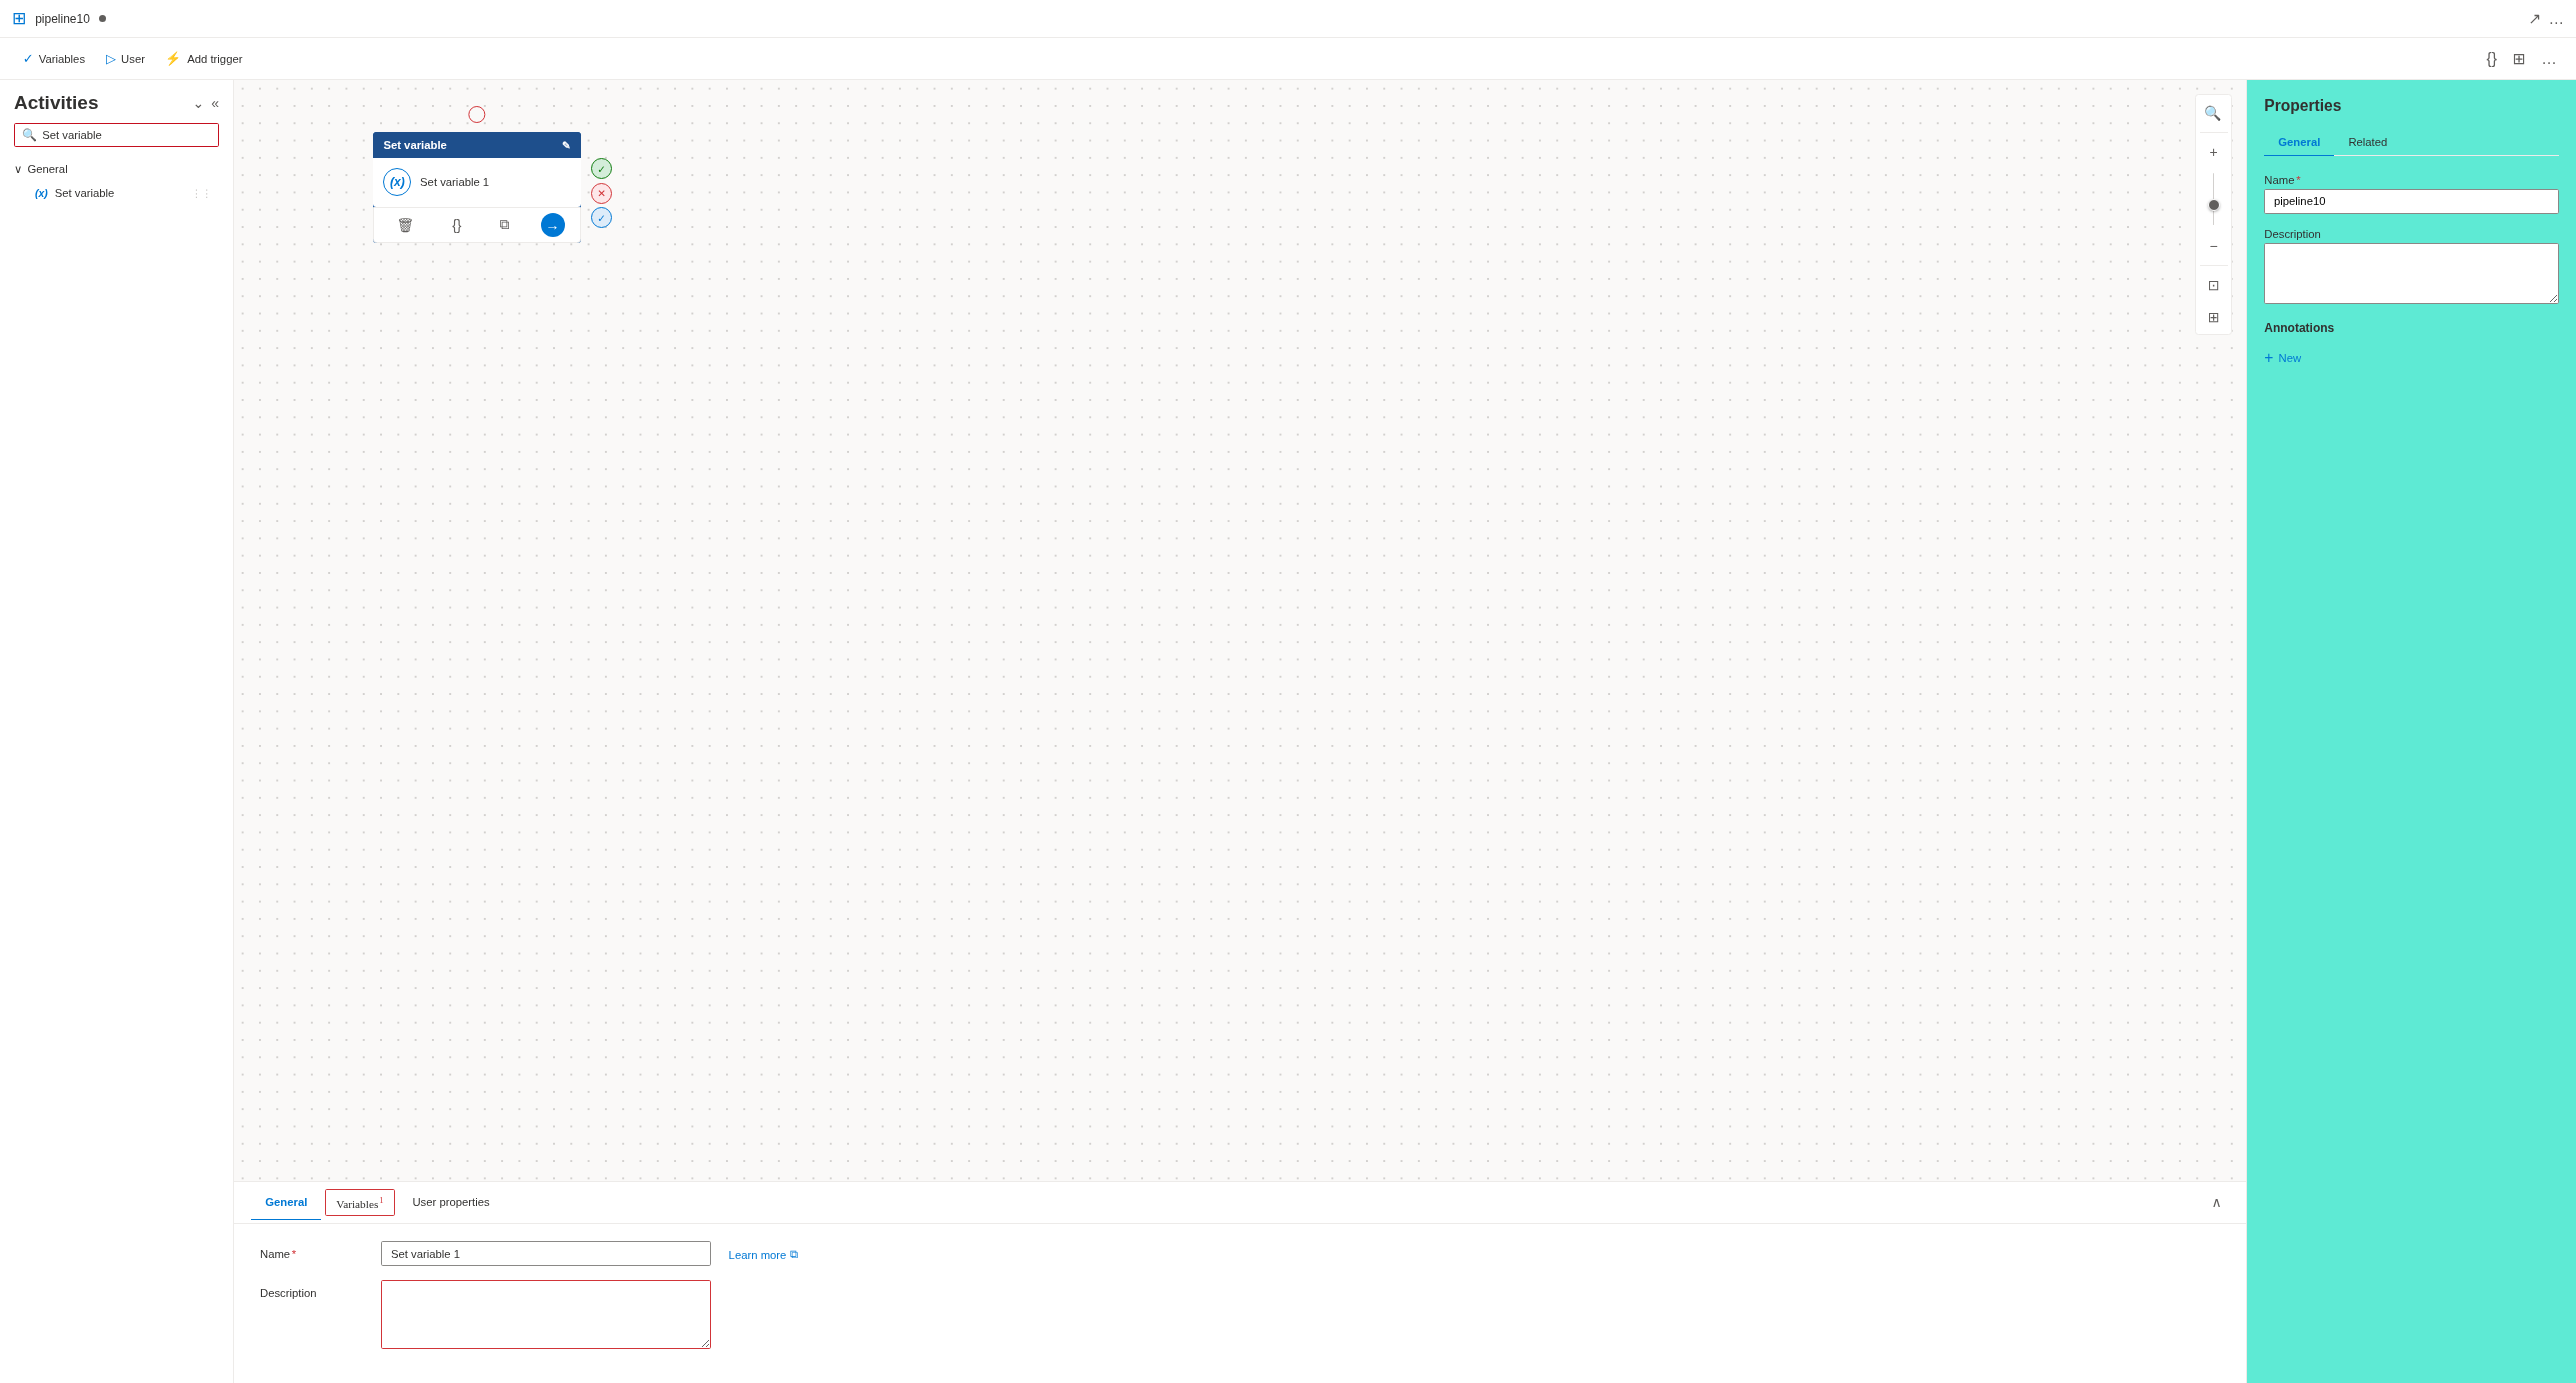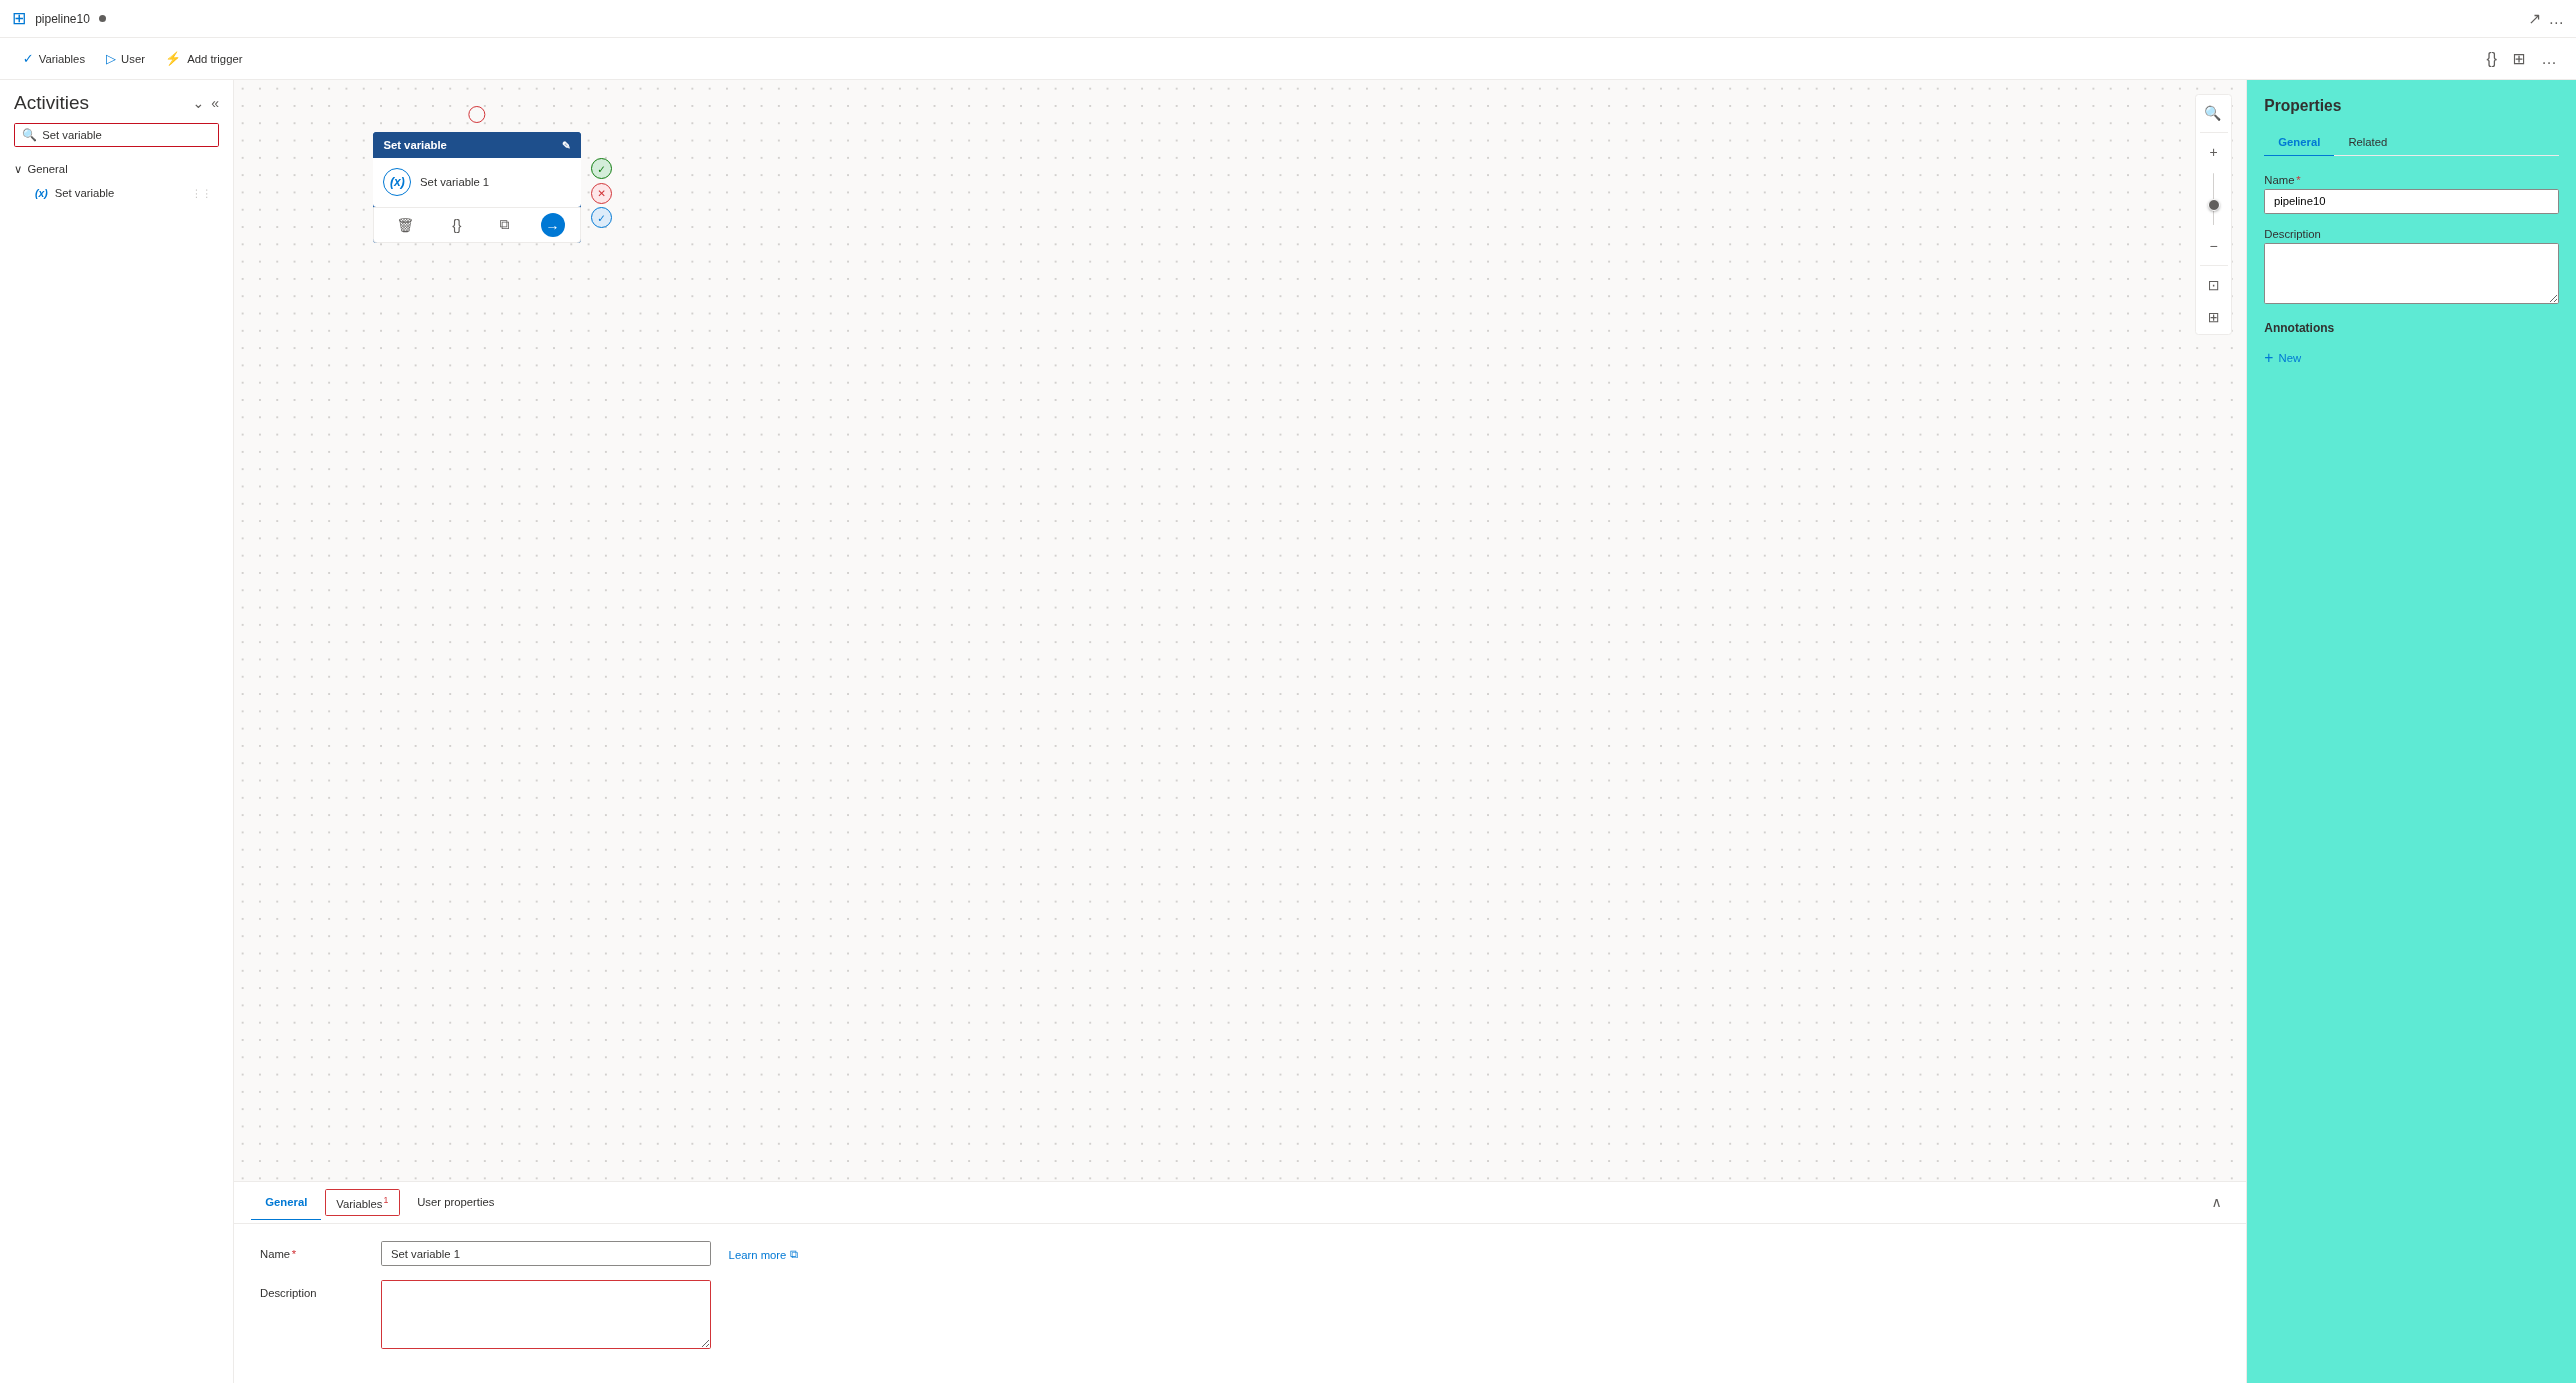--- a/index.html
+++ b/index.html
@@ -39,21 +39,21 @@
 
     
     .sidebar {
       width: 234px; min-width: 234px; border-right: 0.9px solid #edebe9;
       display: flex; flex-direction: column; background: #fff; overflow: hidden;
     }
     .sidebar-header {
       display: flex; align-items: center; justify-content: space-between;
       padding: 12px 14px 8.7px;
     }
-    .sidebar-title { font-size: 19px; font-weight: 400; color: #323130; }
+    .sidebar-title { font-size: 19px; font-weight: 700; color: #323130; }
     .sidebar-header-actions { display: flex; gap: 7px; color: #605e5c; cursor: pointer; font-size: 14px; }
     .search-box {
       margin: 0 14px 10.4px;
       display: flex; align-items: center;
       border: 1.7px solid #c50f1f; border-radius: 1.7px;
       padding: 4.3px 7px; gap: 5.2px; background: #fff;
     }
     .search-box input {
       border: none; outline: none; font-size: 11.3px; flex: 1; color: #323130;
     }
@@ -182,21 +182,21 @@
       position: relative; border-bottom: 1.7px solid transparent;
       margin-bottom: -0.9px;
     }
     .tab-btn.active { color: #0078d4; border-bottom: 1.7px solid #0078d4; font-weight: 600; }
     .tab-badge-num {
       display: inline-block; font-size: 8.7px; color: #d13438;
       vertical-align: super; margin-left: 0.9px;
     }
     .tab-outlined {
       border: 0.9px solid #d13438 !important; border-radius: 1.7px;
-      margin: 7px 3.5px; padding: 5.2px 10.4px;
+      margin: 7px 3.5px; padding: 5.2px 10.4px; font-family: Liberation Serif, serif;
     }
     .bottom-panel-collapse { margin-left: auto; cursor: pointer; color: #605e5c; font-size: 14px; padding: 3.5px 7px; }
     .bottom-panel-content { padding: 17.3px 26px; }
     .form-row { display: flex; align-items: flex-start; gap: 17.3px; margin-bottom: 14px; }
     .form-label { min-width: 104px; padding-top: 7px; font-size: 11.3px; color: #323130; }
     .form-label-required { color: #d13438; margin-left: 1.7px; }
     .form-control {
       flex: 1; max-width: 330px;
     }
     .form-input {

